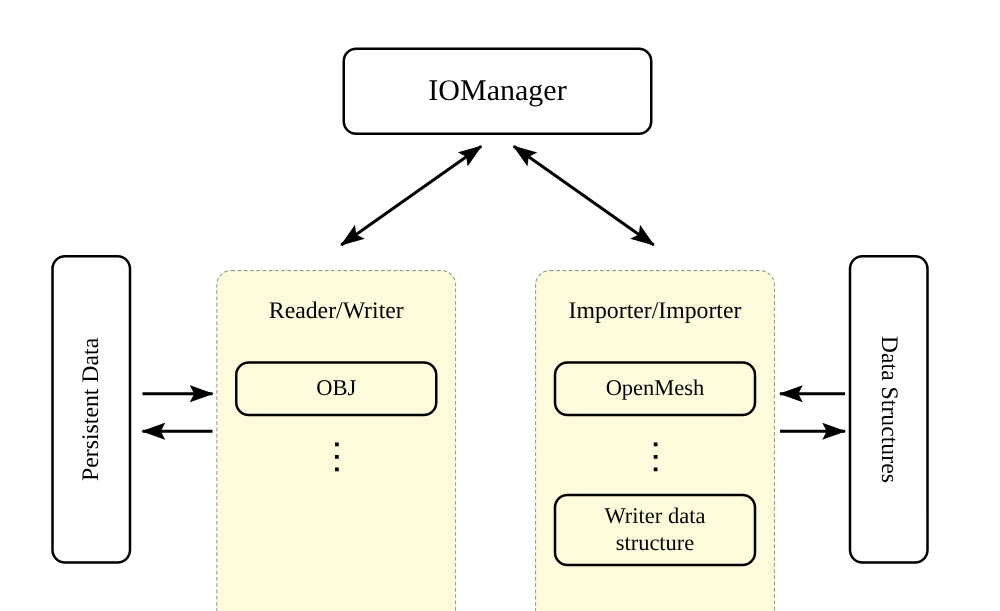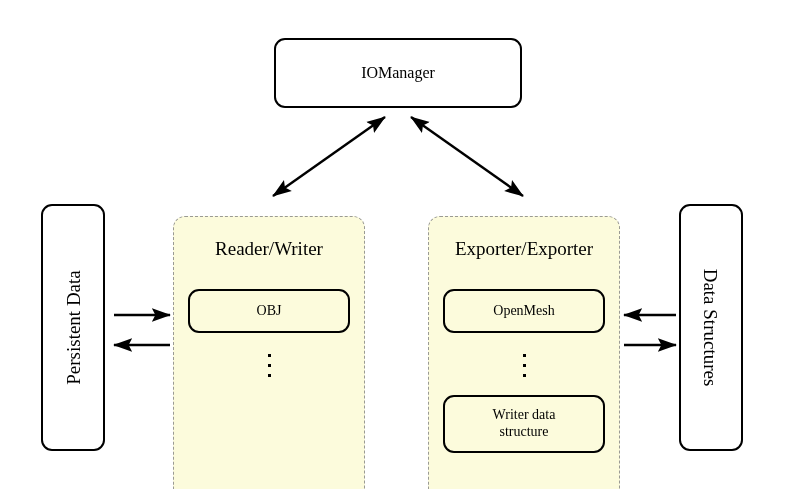--- a/index.html
+++ b/index.html
@@ -42,21 +42,21 @@
 
   
   .manager-box {
     left: 274px;
     top: 38px;
     width: 248px;
     height: 70px;
     border: 2.6px solid #000000;
     border-radius: 11px;
     background: #ffffff;
-    font-size: 16px;
+    font-size: 24px;
   }
 
   
   .group-panel {
     position: absolute;
     box-sizing: border-box;
     border: 1.6px dashed #9a9a94;
     border-radius: 12px;
     background: #fcfbdc;
     top: 216px;
@@ -80,21 +80,21 @@
   .inner-box {
     position: absolute;
     box-sizing: border-box;
     border: 2.6px solid #000000;
     border-radius: 11px;
     background: #fcfbdc;
     display: flex;
     align-items: center;
     justify-content: center;
     text-align: center;
-    font-size: 14px;
+    font-size: 18px;
     line-height: 1.2;
   }
   .inner-box.slot-top {
     left: 14px;
     right: 14px;
     top: 72px;
     height: 44px;
   }
   .inner-box.slot-bottom {
     left: 14px;
@@ -216,21 +216,21 @@
 
     <div class="vdots">
       <i></i>
       <i></i>
       <i></i>
     </div>
 
   </div>
 
   <div class="group-panel right">
-    <div class="group-title">Exporter/Exporter</div>
+    <div class="group-title">Importer/Importer</div>
 
     <div class="inner-box slot-top">
       <span>OpenMesh</span>
     </div>
 
     <div class="vdots">
       <i></i>
       <i></i>
       <i></i>
     </div>

